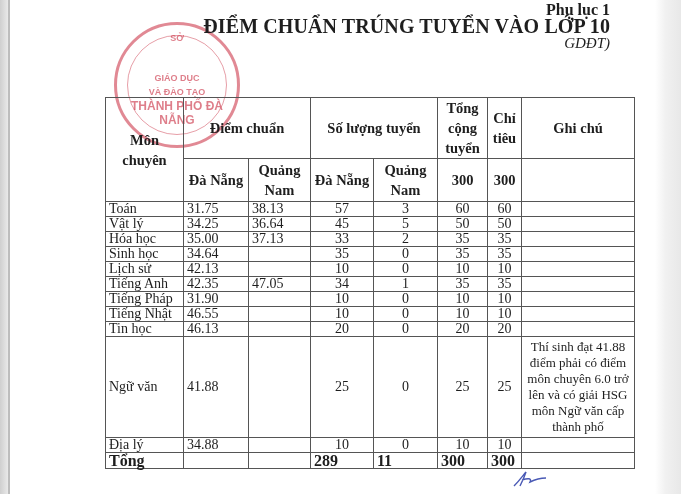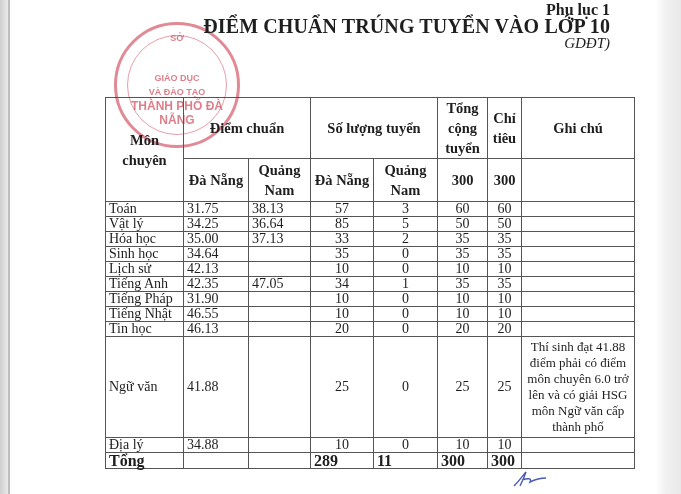--- a/index.html
+++ b/index.html
@@ -96,21 +96,21 @@
         <td class="c">57</td>
         <td class="c">3</td>
         <td class="c">60</td>
         <td class="c">60</td>
         <td class="l"></td>
       </tr>
       <tr class="data">
         <td class="l">Vật lý</td>
         <td class="l">34.25</td>
         <td class="l">36.64</td>
-        <td class="c">85</td>
+        <td class="c">45</td>
         <td class="c">5</td>
         <td class="c">50</td>
         <td class="c">50</td>
         <td class="l"></td>
       </tr>
       <tr class="data">
         <td class="l">Hóa học</td>
         <td class="l">35.00</td>
         <td class="l">37.13</td>
         <td class="c">33</td>

